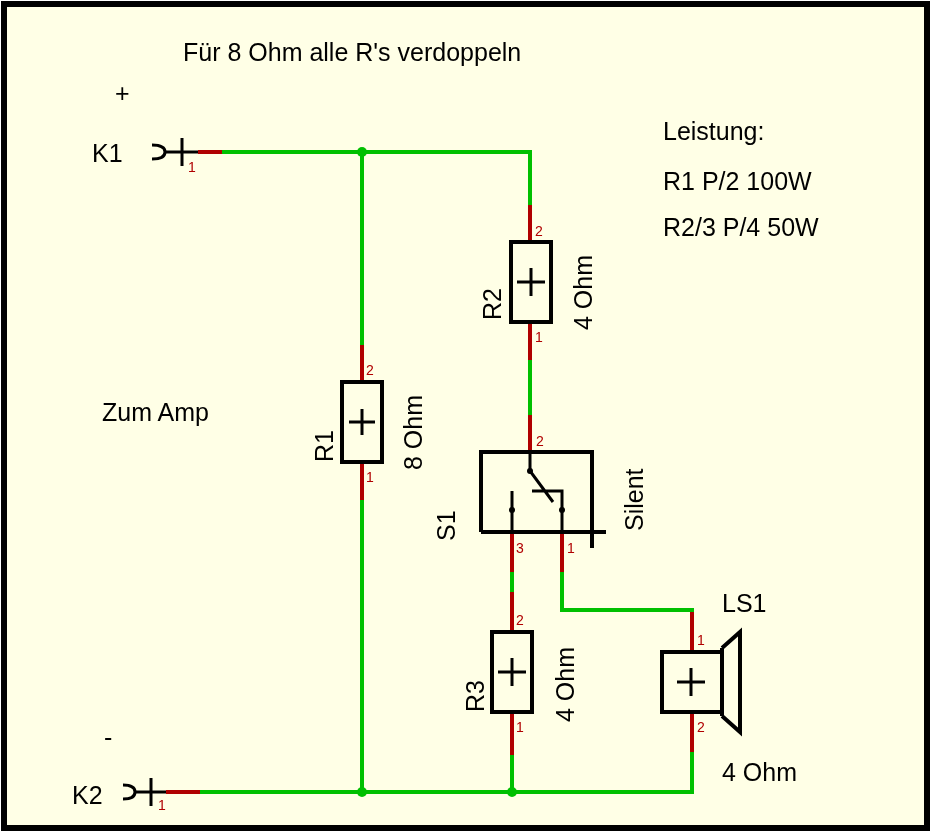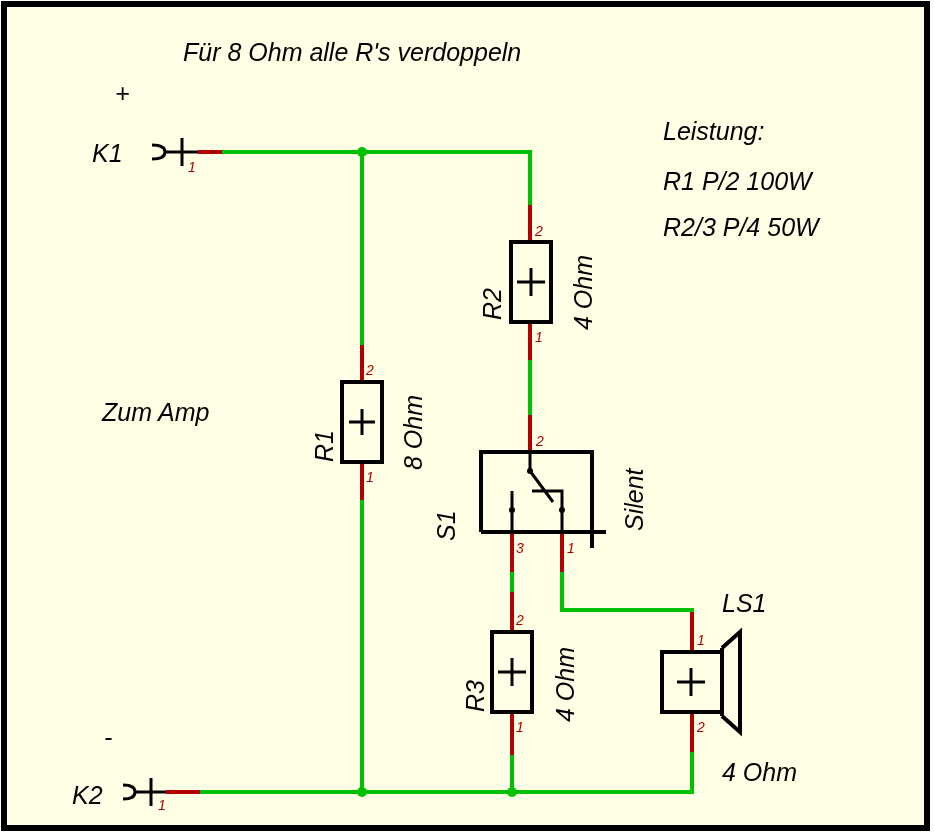--- a/index.html
+++ b/index.html
@@ -1,17 +1,17 @@
 <!DOCTYPE html>
 <html><head>
 <meta charset="utf-8">
 <style>
   html, body { margin: 0; padding: 0; background: #ffffff; }
   body { width: 934px; height: 834px; overflow: hidden; }
-  #sheet { position: absolute; left: 0; top: 0; width: 934px; height: 834px; font-style: italic; }
+  #sheet { position: absolute; left: 0; top: 0; width: 934px; height: 834px; }
   svg text { font-family: "Liberation Sans", sans-serif; }
   .lbl { font-size: 25px; fill: #000; }
   .pin { font-size: 14px; fill: #b00000; }
   .wire { stroke: #00c000; stroke-width: 4; fill: none; }
   .lead { stroke: #b00000; stroke-width: 4; fill: none; }
   .sym { stroke: #000; stroke-width: 4; fill: none; }
   .symthin { stroke: #000; stroke-width: 3; fill: none; }
   .junction { fill: #00c000; }
 </style>
 </head>

